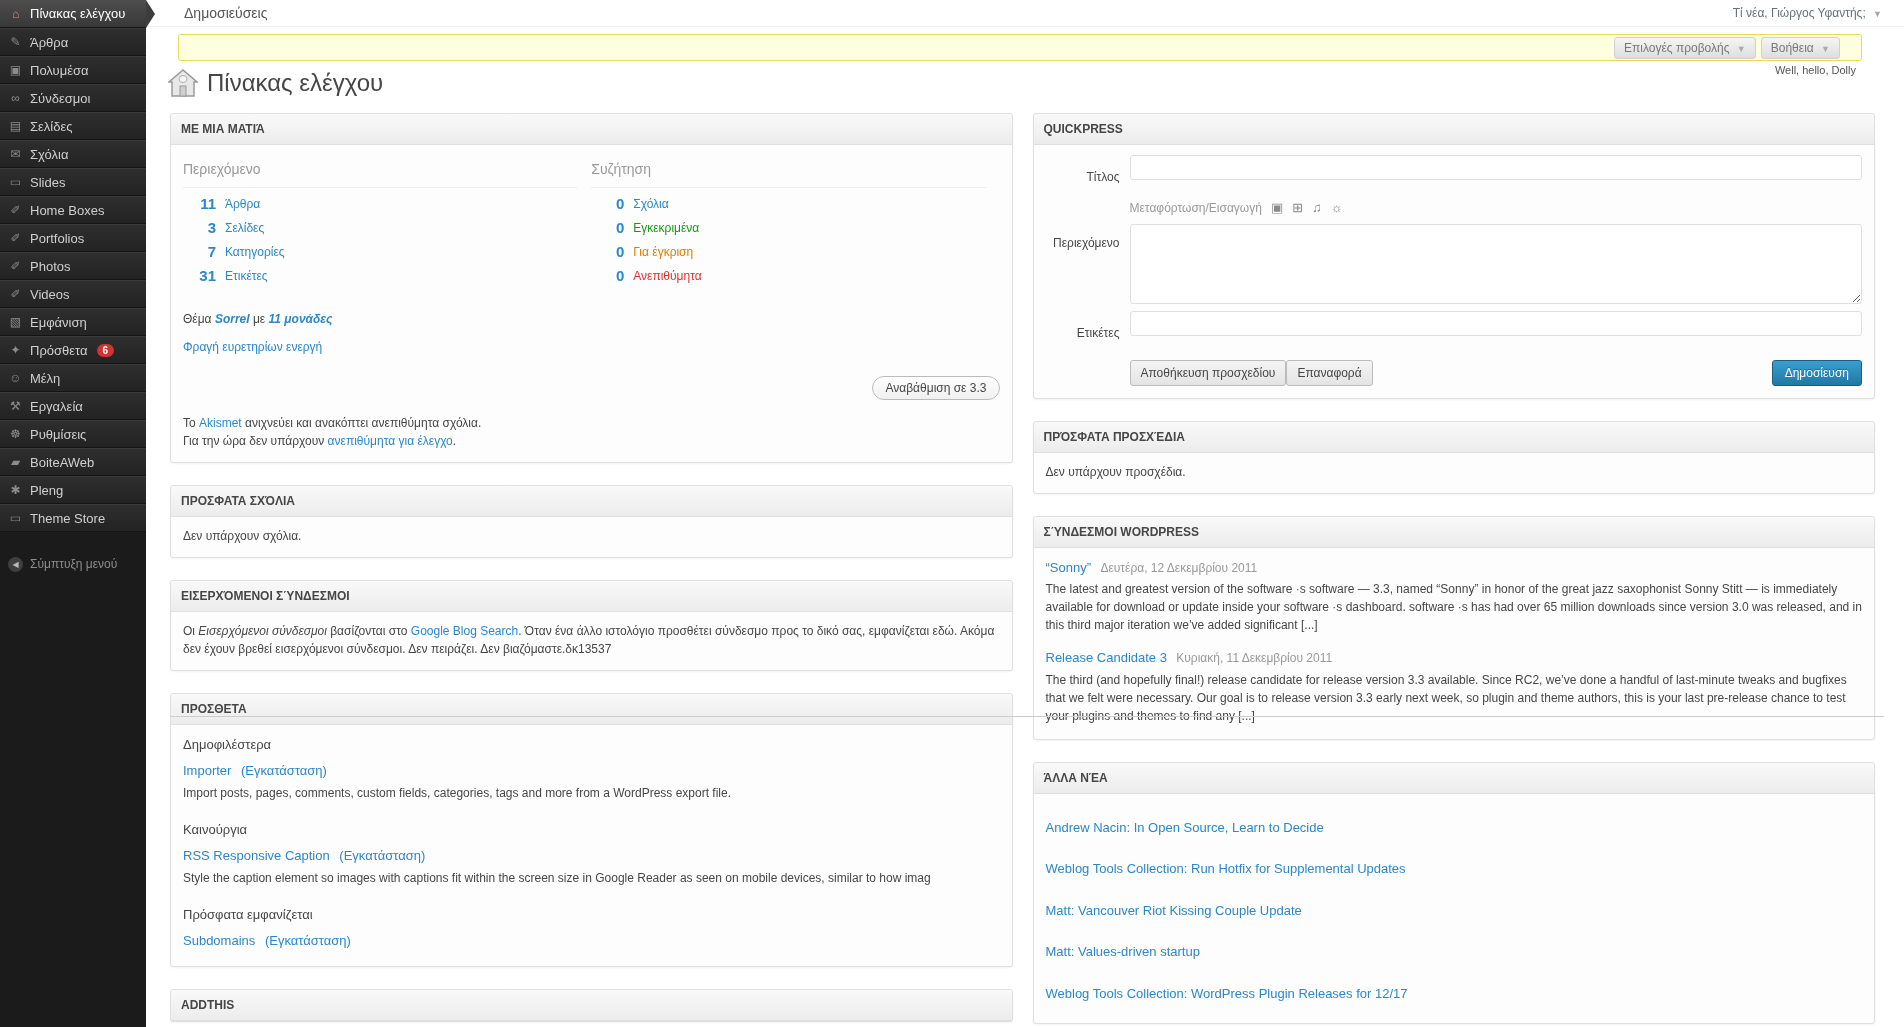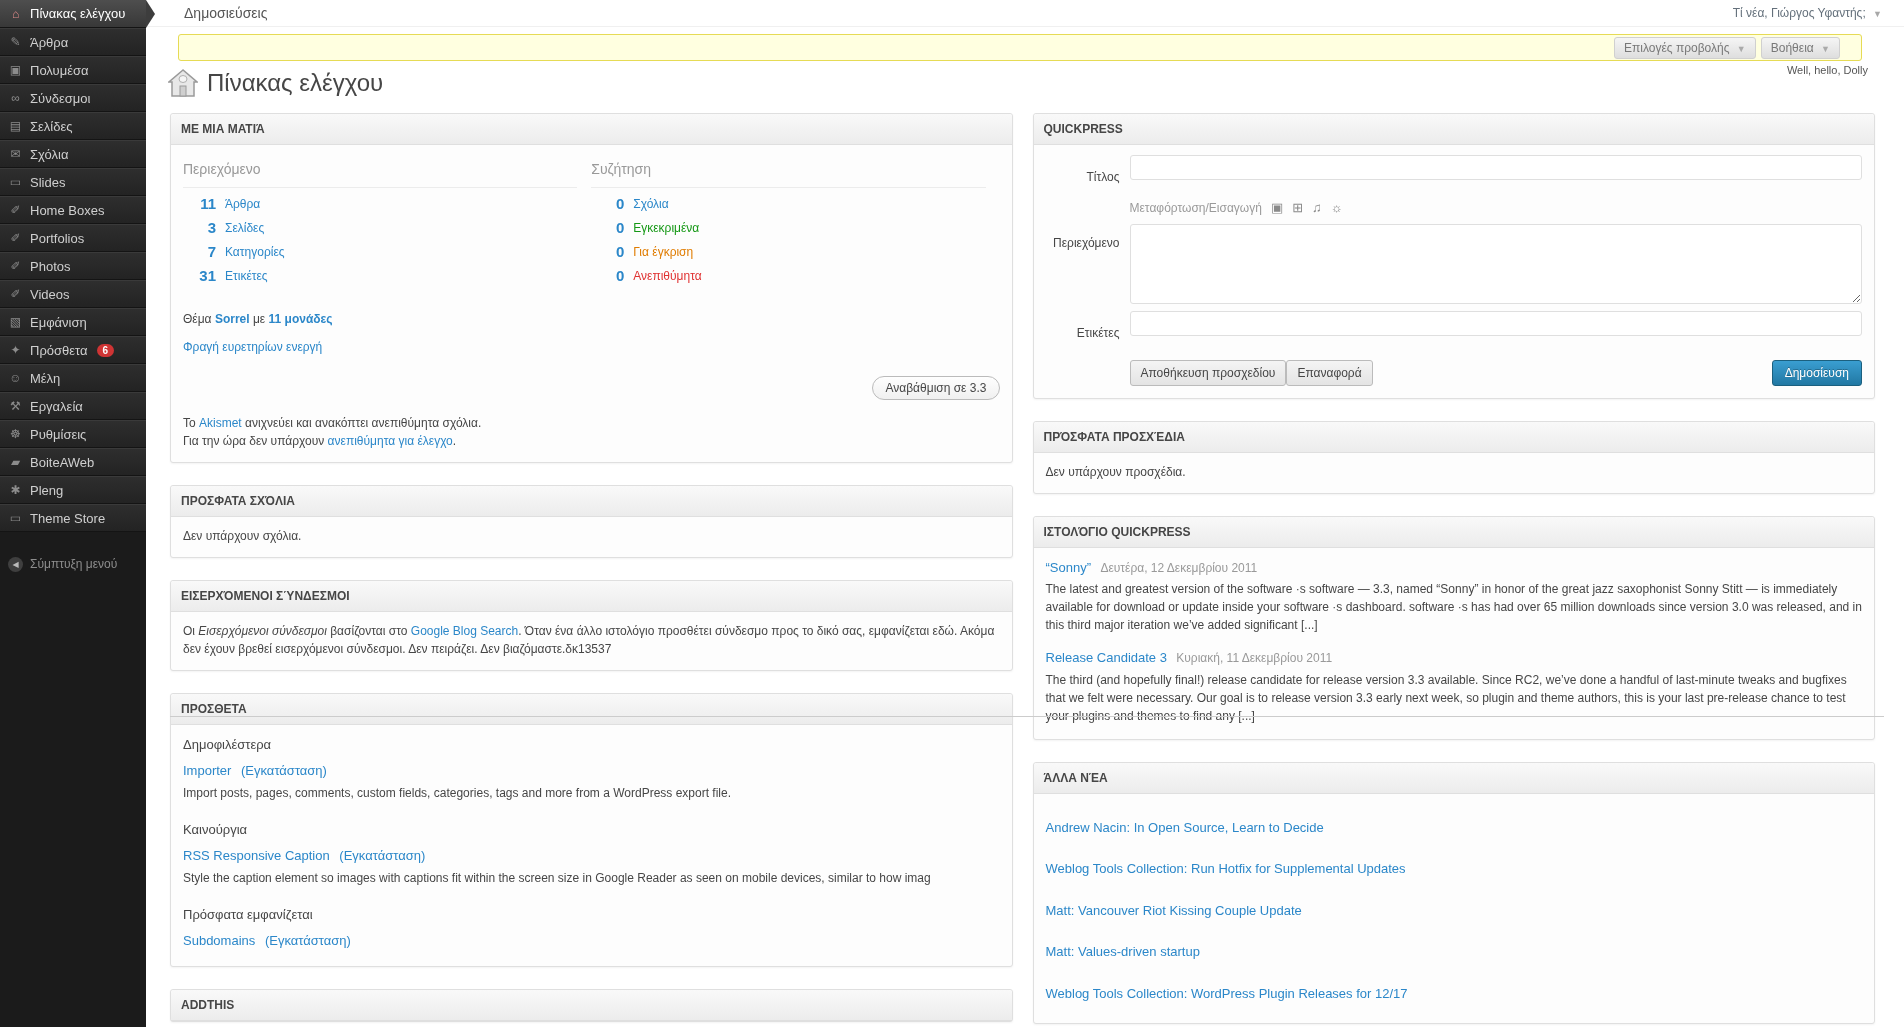--- a/index.html
+++ b/index.html
@@ -32,21 +32,21 @@
     padding:0 22px 0 38px; border-bottom:1px solid #f0f0f0; }
   .site-title { font-size:14px; color:#555; cursor:pointer; }
   .user-menu { font-size:12px; color:#64707b; cursor:pointer; }
   .user-menu .caret { color:#a8a8a8; font-size:9px; margin-left:4px; }
 
   .notice-bar { margin:7px 42px 0 32px; background:#ffffe0; border:1px solid #e6db55; border-radius:3px;
     height:27px; display:flex; align-items:center; justify-content:flex-end; padding-right:21px; gap:5px; }
   .screen-meta-btn { background:linear-gradient(#f5f5f5,#dedede); border:1px solid #d0d0d0; border-radius:3px;
     color:#787878; font-size:12px; font-family:inherit; padding:3px 9px; cursor:pointer; }
   .screen-meta-btn .caret { color:#aaa; font-size:9px; margin-left:4px; }
-  .dolly { position:absolute; top:64px; right:36px; font-size:11px; color:#555;margin-left:11px; }
+  .dolly { position:absolute; top:64px; right:48px; font-size:11px; color:#555;margin-left:11px; }
 
   .page-head { display:flex; align-items:center; gap:9px; margin:8px 0 0 22px; }
   .page-head h1 { font-size:24px; font-weight:normal; color:#464646; }
 
   .columns { display:flex; gap:20px; padding:16px 29px 0 24px; }
   .col { flex:1; min-width:0; }
 
   
   .postbox { background:#fdfdfd; border:1px solid #dfdfdf; border-radius:3px; margin-bottom:22px;
     box-shadow:0 1px 2px rgba(0,0,0,.05); }
@@ -95,21 +95,21 @@
 
   
   .plug-section { margin-bottom:18px; }
   .plug-section:last-child { margin-bottom:4px; }
   .plug-head { font-size:13px; margin-bottom:6px; }
   .plug-links { font-size:13px; margin-bottom:4px; }
   .plug-install { margin-left:6px; }
 
   .footer-sep { position:absolute; left:24px; right:20px; bottom:11px; border-top:1px solid #ccc; }
   .italic { font-style:italic; }
-  .bold-link { font-weight:bold; }
+  .bold-link { font-weight:bold;font-style:italic; }
 </style>
 </head>
 <body>
 
 <div class="app">
 
   <aside class="sidebar">
     <div class="menu-item active">
       <span class="mi">⌂</span>
       <span>Πίνακας ελέγχου</span>
@@ -391,21 +391,21 @@
         </div>
 
         <div class="postbox">
           <h3>ΠΡΌΣΦΑΤΑ ΠΡΟΣΧΈΔΙΑ</h3>
           <div class="inside">
             <p>Δεν υπάρχουν προσχέδια.</p>
           </div>
         </div>
 
         <div class="postbox">
-          <h3>ΙΣΤΟΛΌΓΙΟ QUICKPRESS</h3>
+          <h3>ΣΎΝΔΕΣΜΟΙ WORDPRESS</h3>
           <div class="inside">
             <div class="blog-entry">
               <span class="link blog-title">“Sonny”</span>
               <span class="blog-date">Δευτέρα, 12 Δεκεμβρίου 2011</span>
               <div class="blog-text">The latest and greatest version of the software ·s software — 3.3, named “Sonny” in honor of the great jazz saxophonist Sonny Stitt — is immediately available for download or update inside your software ·s dashboard. software ·s has had over 65 million downloads since version 3.0 was released, and in this third major iteration we’ve added significant [...]</div>
             </div>
             <div class="blog-entry" style="margin-bottom:2px;">
               <span class="link blog-title">Release Candidate 3</span>
               <span class="blog-date">Κυριακή, 11 Δεκεμβρίου 2011</span>
               <div class="blog-text">The third (and hopefully final!) release candidate for release version 3.3 available. Since RC2, we’ve done a handful of last-minute tweaks and bugfixes that we felt were necessary. Our goal is to release version 3.3 early next week, so plugin and theme authors, this is your last pre-release chance to test your plugins and themes to find any [...]</div>

